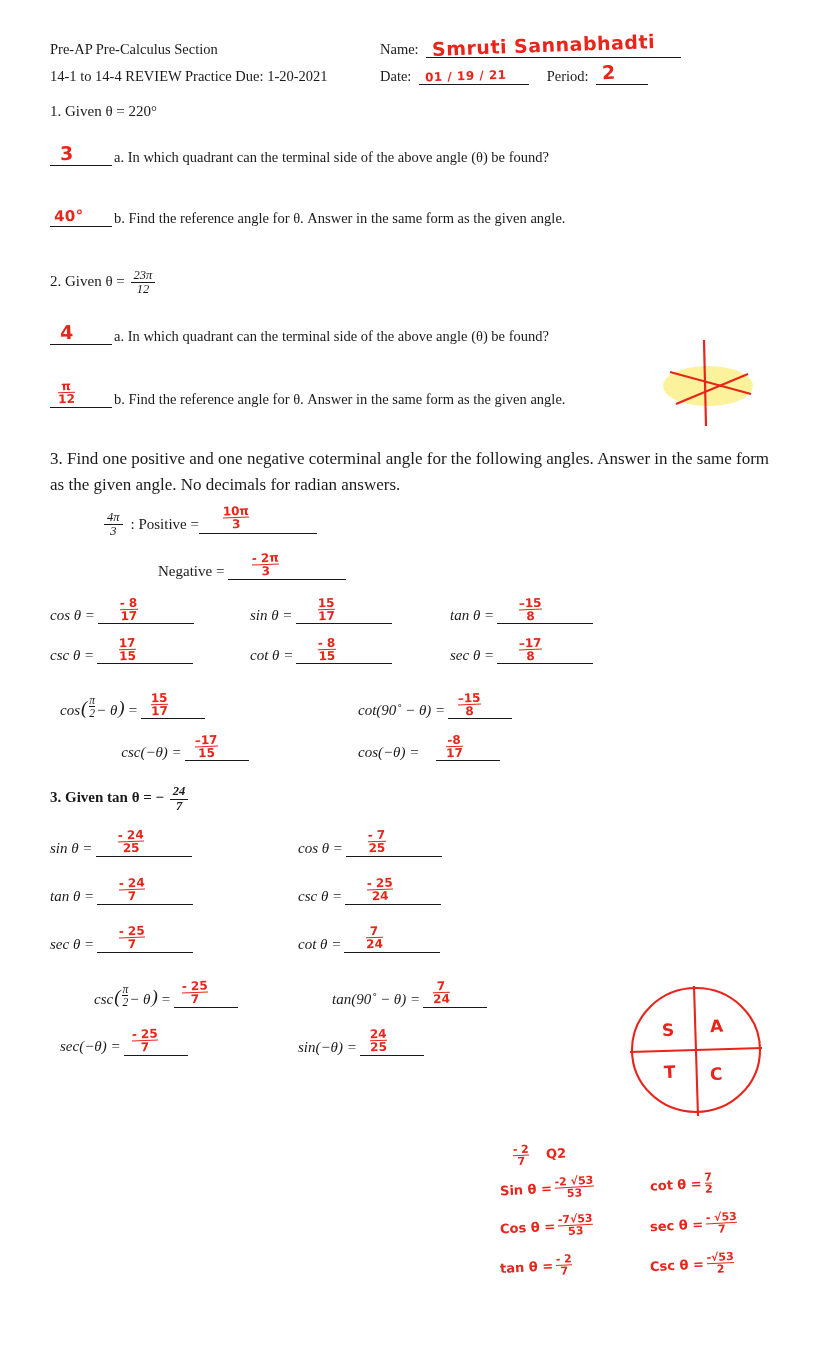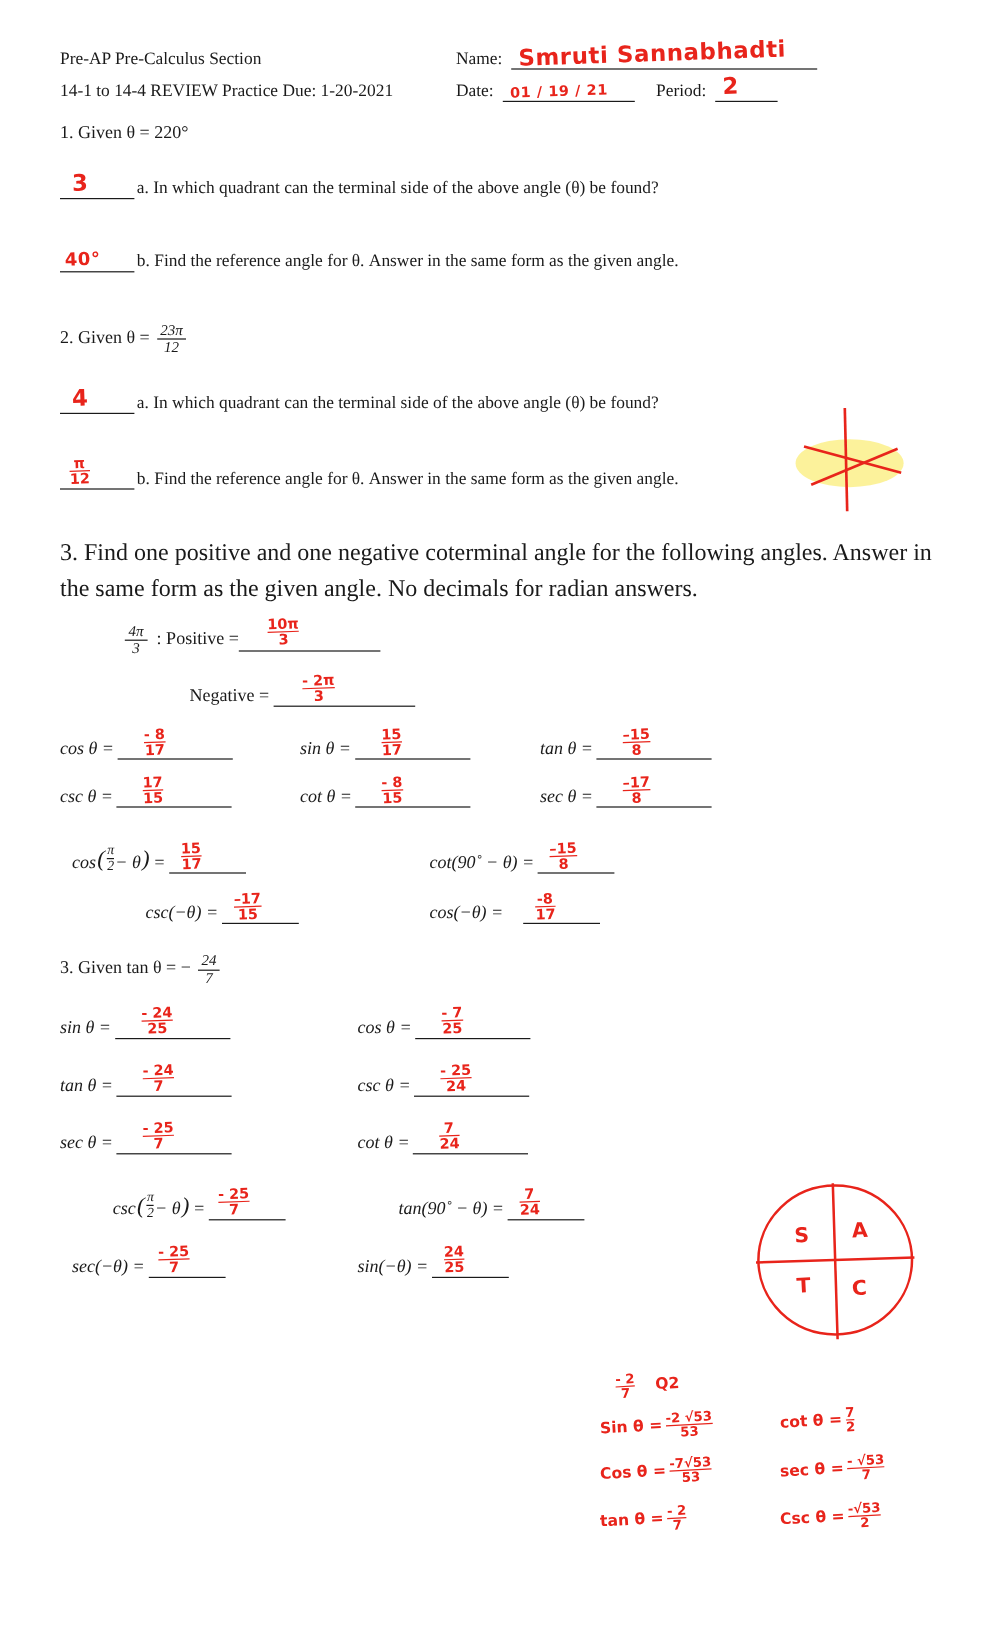--- a/index.html
+++ b/index.html
@@ -43,21 +43,21 @@
   
   .q { font-size:15px; margin-top:16px; line-height:1.45; }
   .ans-row { font-size:14.5px; margin-top:26px; display:flex; align-items:flex-end; }
   .blank { display:inline-block; width:62px; border-bottom:1.2px solid #1a1a1a; height:17px; position:relative; margin-right:2px; }
   .blank > .hw, .blank > .frac-hw { position:absolute; left:10px; bottom:2px; white-space:nowrap; }
 
   .frac { display:inline-block; vertical-align:middle; text-align:center; font-style:italic; line-height:1.05; margin:0 2px; }
   .frac .n { display:block; font-size:12.5px; padding:0 3px; }
   .frac .d { display:block; font-size:12.5px; border-top:1px solid #1a1a1a; padding:0 3px; }
 
-  .para { font-size:20px; line-height:1.5; margin-top:22px; }
+  .para { font-size:17px; line-height:1.5; margin-top:22px; }
 
   .coterm { margin-top:14px; font-size:15px; }
   .coterm .line1 { display:flex; align-items:center; padding-left:52px; }
   .coterm .line2 { display:flex; align-items:center; padding-left:108px; margin-top:24px; }
   .longblank { display:inline-block; width:118px; border-bottom:1.2px solid #1a1a1a; height:18px; position:relative; }
   .longblank > .frac-hw, .longblank > .hw { position:absolute; left:24px; bottom:2px; white-space:nowrap; }
 
   
   .trig-grid { margin-top:26px; }
   .trig-row { display:flex; margin-bottom:22px; }
@@ -307,21 +307,21 @@
         <span class="tb short">
           <span class="frac-hw" style="left:10px;">
             <span class="n">-8</span>
             <span class="d">17</span>
           </span>
         </span>
       </span>
     </div>
   </div>
 
-  <div class="q" style="margin-top:20px;">
+  <div class="q" style="margin-top:20px;font-weight:bold;">
     <span>3.    Given tan θ = −</span>
     <span class="frac">
       <span class="n">24</span>
       <span class="d">7</span>
     </span>
   </div>
 
   <div class="lower">
 
     <div class="lower-row">
@@ -410,21 +410,21 @@
         <span class="tb short">
           <span class="frac-hw" style="left:10px;">
             <span class="n">7</span>
             <span class="d">24</span>
           </span>
         </span>
       </span>
     </div>
 
     <div class="lower-row" style="padding-left:10px; margin-bottom:10px;">
-      <span class="lcol" style="width:238px;">
+      <span class="lcol" style="width:238px;align-items:center;">
         <span class="it">sec(−θ) =</span>
         <span class="tb short">
           <span class="frac-hw" style="left:8px;">
             <span class="n">- 25</span>
             <span class="d">7</span>
           </span>
         </span>
       </span>
       <span class="lcol" style="width:auto;">
         <span class="it">sin(−θ) =</span>

